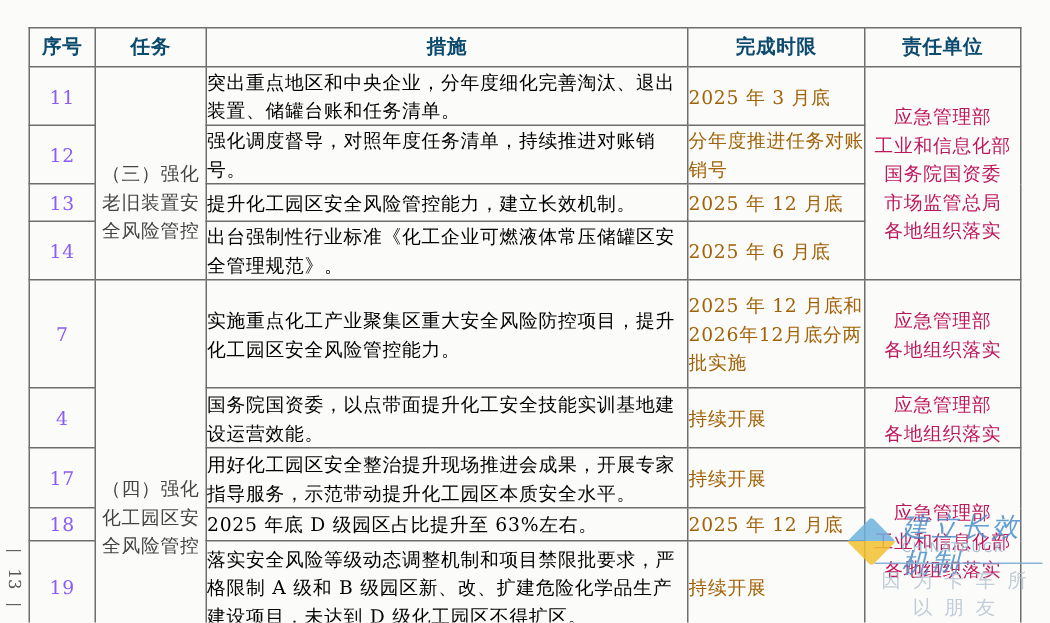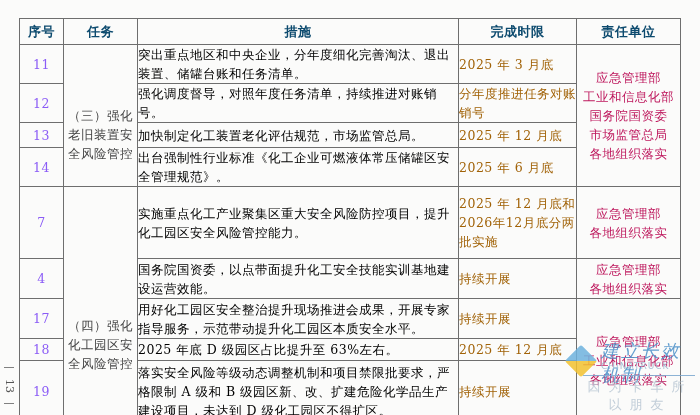--- a/index.html
+++ b/index.html
@@ -121,21 +121,21 @@
         <span class="owner-line">各地组织落实</span>
       </td>
     </tr>
     <tr style="height:39px">
       <td class="seq">12</td>
       <td class="measure">强化调度督导，对照年度任务清单，持续推进对账销号。</td>
       <td class="deadline">分年度推进任务对账销号</td>
     </tr>
     <tr style="height:25px">
       <td class="seq">13</td>
-      <td class="measure">加快制定化工装置老化评估规范，市场监管总局。</td>
+      <td class="measure">提升化工园区安全风险管控能力，建立长效机制。</td>
       <td class="deadline">2025 年 12 月底</td>
     </tr>
     <tr style="height:26px">
       <td class="seq">14</td>
       <td class="measure">出台强制性行业标准《化工企业可燃液体常压储罐区安全管理规范》。</td>
       <td class="deadline">2025 年 6 月底</td>
     </tr>
 
     <tr style="height:72px">
       <td class="seq">7</td>

